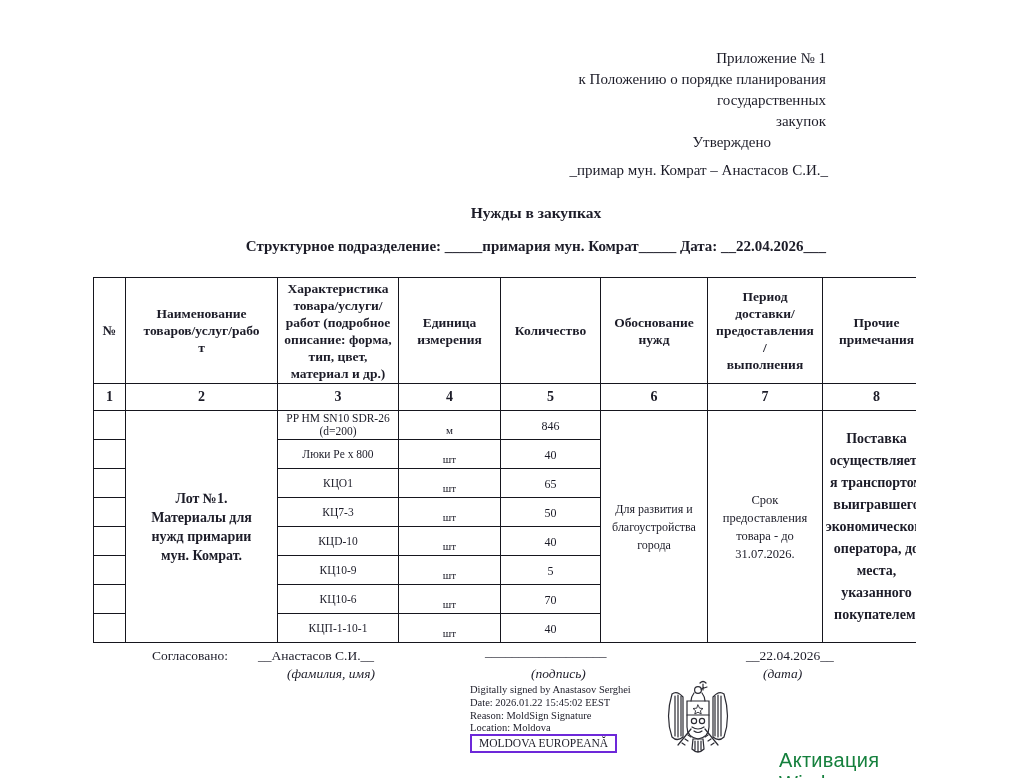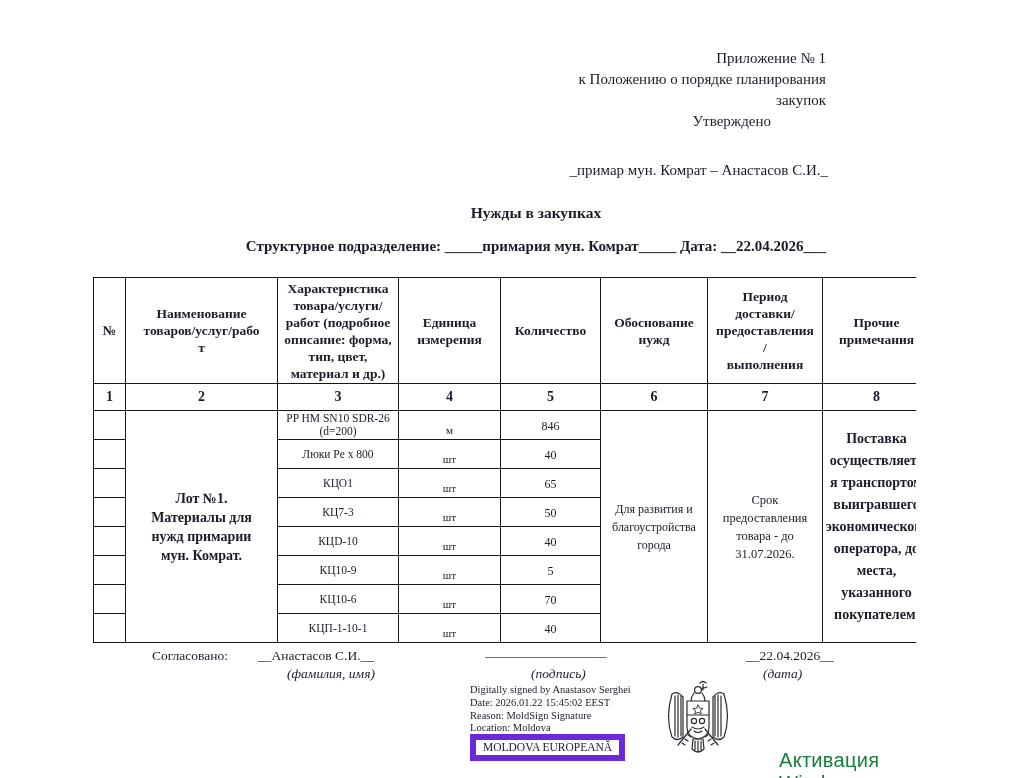--- a/index.html
+++ b/index.html
@@ -40,39 +40,40 @@
   .sig.it { font-style:italic; }
   .agreed { left:152px; top:648px; }
   .sig-name { left:258px; top:648px; }
   .sig-name-cap { left:287px; top:666px; }
   .sig-line { left:485px; top:644px; }
   .sig-line-cap { left:531px; top:666px; }
   .sig-date { left:718px; top:648px;margin-left:28px; }
   .sig-date-cap { left:763px; top:666px; }
 
   .digital { position:absolute; left:470px; top:684px; font-size:10.5px; line-height:12.8px; }
-  .stamp { position:absolute; left:470px; top:734px; font-size:11.5px; border:6px solid #6d28d9; padding:1px 7px 2px 7px; color:#1c1c28; }
+  .stamp { position:absolute; left:470px; top:734px; font-size:11.5px; border:2px solid #6d28d9; padding:1px 7px 2px 7px; color:#1c1c28; }
 
   .emblem { position:absolute; left:658px; top:679px; width:80px; height:80px; }
   .emblem svg { display:block; }
 
   .watermark {
     position:absolute; left:779px; top:749px;
     font-family:"Liberation Sans","DejaVu Sans",sans-serif;
     font-size:20px; font-weight:400; color:#15803d; letter-spacing:0.3px;
   }
 </style>
 </head>
 <body>
 
 <div class="page">
 
   <div class="appendix">
     <div>Приложение № 1</div>
     <div>к Положению о порядке планирования</div>
+    <div>государственных</div>
     <div>закупок</div>
     <div class="offset">Утверждено</div>
   </div>
 
   <div class="primar-line">_примар мун. Комрат – Анастасов С.И._</div>
 
   <div class="doc-title">Нужды в закупках</div>
   <div class="doc-subtitle">Структурное подразделение: _____примария мун. Комрат_____ Дата: __22.04.2026___</div>
 
   <table class="needs">

